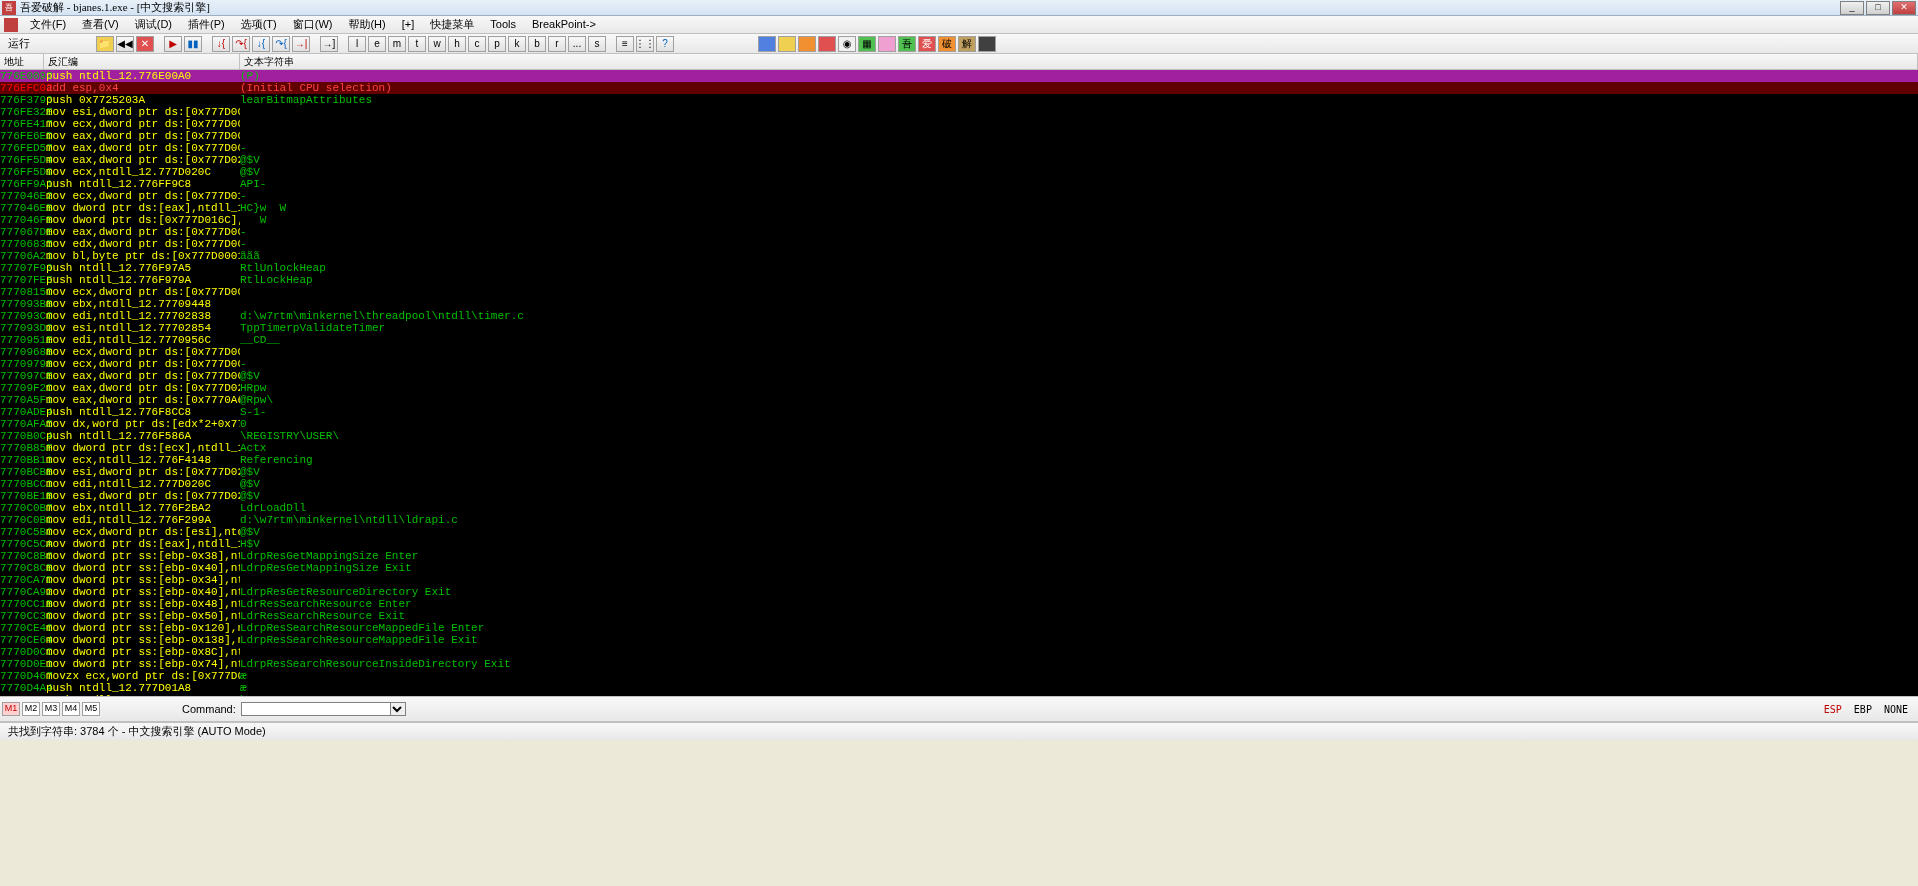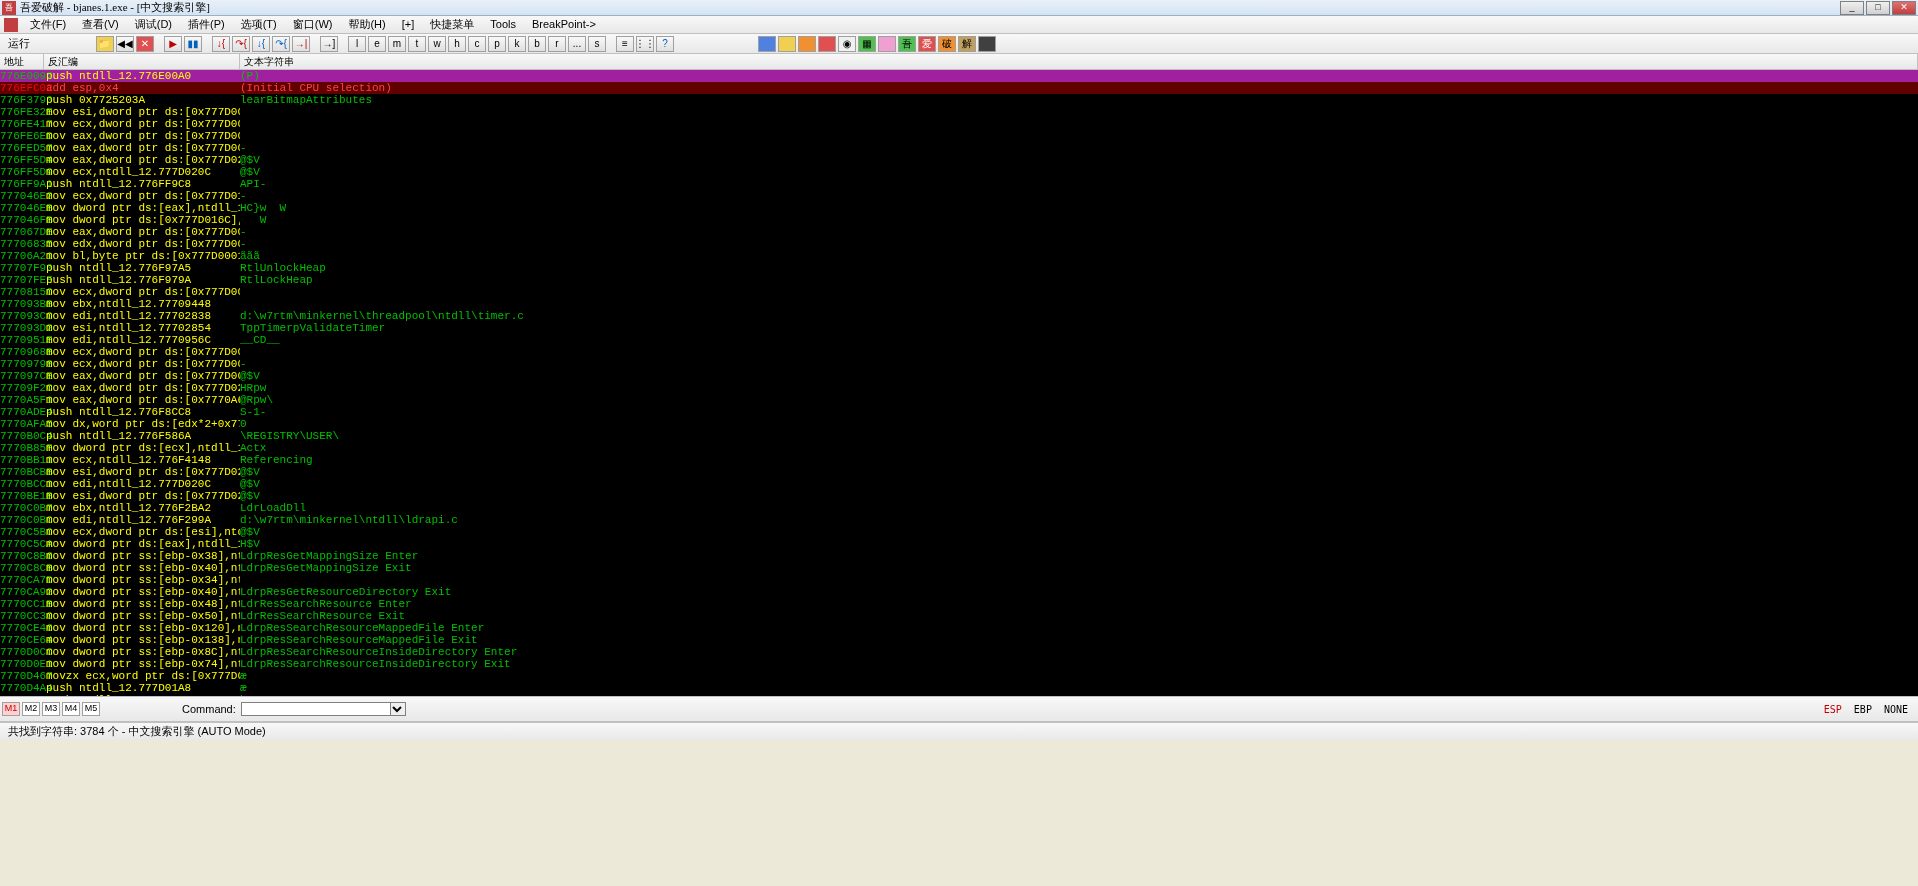--- a/index.html
+++ b/index.html
@@ -168,21 +168,21 @@
       <div class="disasm-row"><div class="da-addr">7770C5B0</div><div class="da-dis">mov ecx,dword ptr ds:[esi],ntdll_12.777D020</div><div class="da-txt">@$V</div></div>
       <div class="disasm-row"><div class="da-addr">7770C5CA</div><div class="da-dis">mov dword ptr ds:[eax],ntdll_12.777D0214</div><div class="da-txt">H$V</div></div>
       <div class="disasm-row"><div class="da-addr">7770C8B6</div><div class="da-dis">mov dword ptr ss:[ebp-0x38],ntdll_12.776</div><div class="da-txt">LdrpResGetMappingSize Enter</div></div>
       <div class="disasm-row"><div class="da-addr">7770C8CB</div><div class="da-dis">mov dword ptr ss:[ebp-0x40],ntdll_12.776</div><div class="da-txt">LdrpResGetMappingSize Exit</div></div>
       <div class="disasm-row"><div class="da-addr">7770CA7D</div><div class="da-dis">mov dword ptr ss:[ebp-0x34],ntdll_12.776</div></div>
       <div class="disasm-row"><div class="da-addr">7770CA92</div><div class="da-dis">mov dword ptr ss:[ebp-0x40],ntdll_12.776</div><div class="da-txt">LdrpResGetResourceDirectory Exit</div></div>
       <div class="disasm-row"><div class="da-addr">7770CC1B</div><div class="da-dis">mov dword ptr ss:[ebp-0x48],ntdll_12.776</div><div class="da-txt">LdrResSearchResource Enter</div></div>
       <div class="disasm-row"><div class="da-addr">7770CC30</div><div class="da-dis">mov dword ptr ss:[ebp-0x50],ntdll_12.776</div><div class="da-txt">LdrResSearchResource Exit</div></div>
       <div class="disasm-row"><div class="da-addr">7770CE46</div><div class="da-dis">mov dword ptr ss:[ebp-0x120],ntdll_12.77</div><div class="da-txt">LdrpResSearchResourceMappedFile Enter</div></div>
       <div class="disasm-row"><div class="da-addr">7770CE64</div><div class="da-dis">mov dword ptr ss:[ebp-0x138],ntdll_12.77</div><div class="da-txt">LdrpResSearchResourceMappedFile Exit</div></div>
-      <div class="disasm-row"><div class="da-addr">7770D0CC</div><div class="da-dis">mov dword ptr ss:[ebp-0x8C],ntdll_12.776</div><div class="da-txt">LdrpResSearchResourceInsideDirectory Enter</div></div>
+      <div class="disasm-row"><div class="da-addr">7770D0CC</div><div class="da-dis">mov dword ptr ss:[ebp-0x8C],ntdll_12.776</div></div>
       <div class="disasm-row"><div class="da-addr">7770D0E1</div><div class="da-dis">mov dword ptr ss:[ebp-0x74],ntdll_12.776</div><div class="da-txt">LdrpResSearchResourceInsideDirectory Exit</div></div>
       <div class="disasm-row"><div class="da-addr">7770D467</div><div class="da-dis">movzx ecx,word ptr ds:[0x777D01A8]</div><div class="da-txt">æ</div></div>
       <div class="disasm-row"><div class="da-addr">7770D4A4</div><div class="da-dis">push ntdll_12.777D01A8</div><div class="da-txt">æ</div></div>
       <div class="disasm-row"><div class="da-addr">7770D4B8</div><div class="da-dis">push ntdll_12.776F2C22</div><div class="da-txt">\</div></div>
     </div>
 </div>
 
 <div class="bottombar">
   <div id="m-btns" style="display:flex">
       <div class="bb-m red">M1</div>

